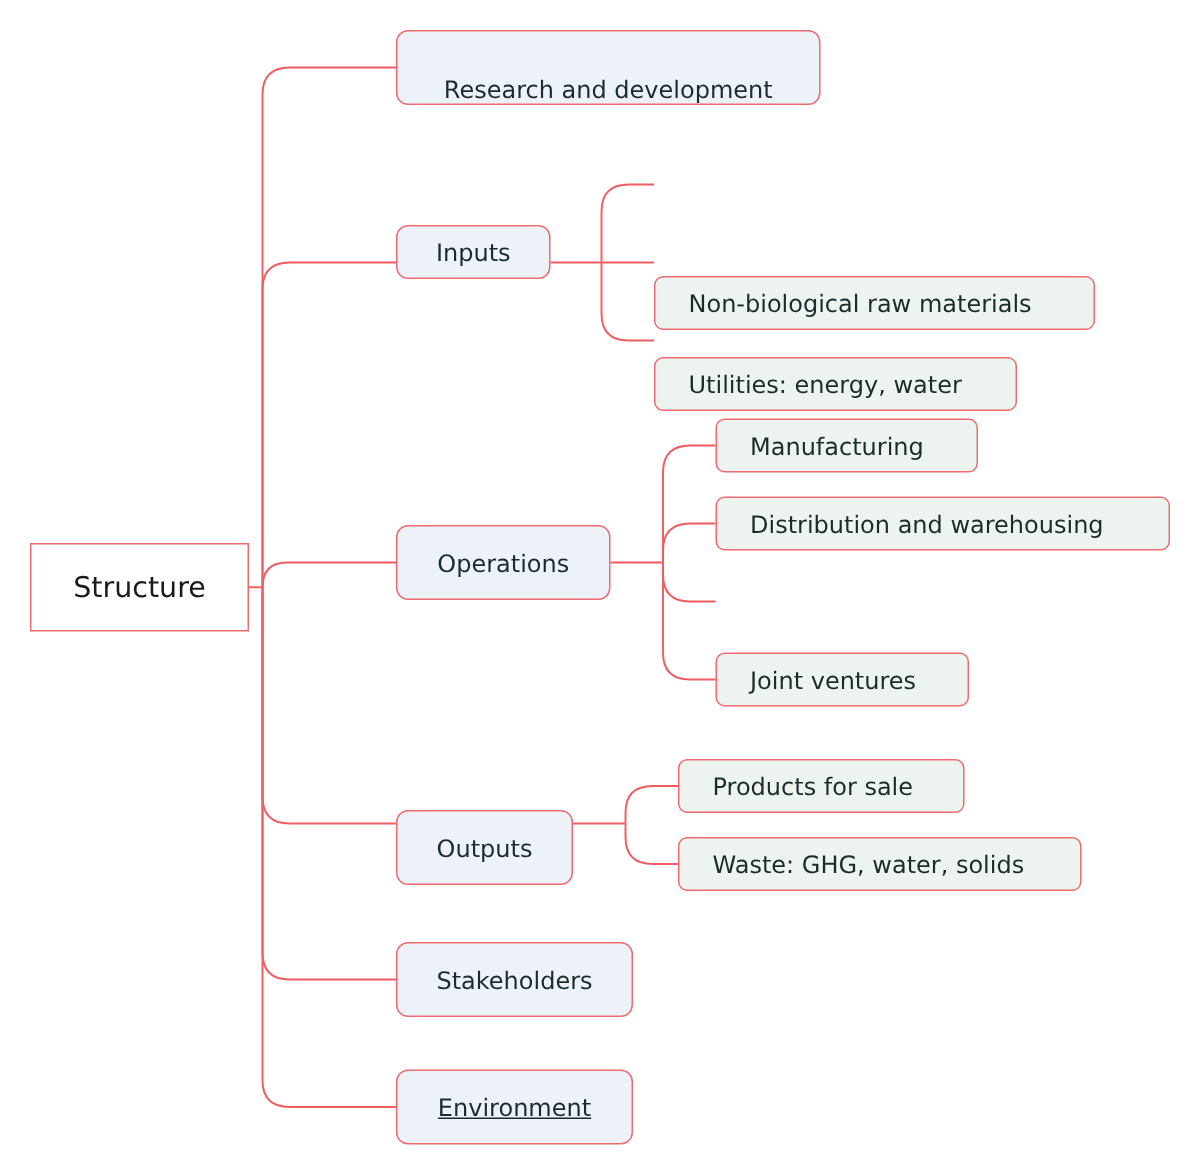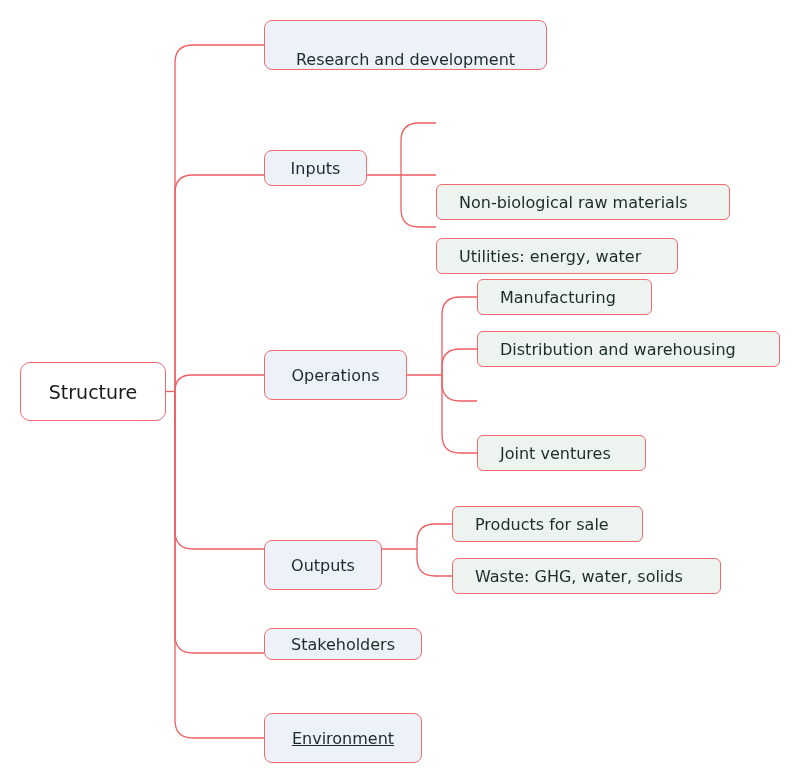--- a/index.html
+++ b/index.html
@@ -37,21 +37,21 @@
       border-radius: 8px;
       display: flex;
       align-items: center;
       color: #1c2b2b;
       font-size: 16px;
       white-space: nowrap;
       cursor: pointer;
     }
     .node.root {
       background: #ffffff;
-      border-radius: 10px;
+      border-radius: 0;
       justify-content: center;
       font-size: 19px;
       color: #1a1a1a;
     }
     .node.l1 {
       background: #edf2f9;
       justify-content: center;
     }
     .node.l2 {
       background: #edf4ef;
@@ -95,21 +95,21 @@
   </div>
   <div class="node l1" id="n-b1" style="left:264px; top:150px; width:103px; height:36px;text-align:right;">
     <span>Inputs</span>
   </div>
   <div class="node l1" id="n-b2" style="left:264px; top:350px; width:143px; height:50px;">
     <span>Operations</span>
   </div>
   <div class="node l1" id="n-b3" style="left:264px; top:524px; width:118px; height:50px;margin-top:16px;">
     <span>Outputs</span>
   </div>
-  <div class="node l1" id="n-b4" style="left:264px; top:628px; width:158px; height:32px;">
+  <div class="node l1" id="n-b4" style="left:264px; top:628px; width:158px; height:50px;">
     <span>Stakeholders</span>
   </div>
   <div class="node l1" id="n-b5" style="left:264px; top:713px; width:158px; height:50px;text-decoration:underline;">
     <span>Environment</span>
   </div>
 
   <div class="node l2" id="n-b1-c1" style="left:436px; top:157px; width:294px; height:36px;margin-top:27px;">
     <span>Non-biological raw materials</span>
   </div>
   <div class="node l2" id="n-b1-c2" style="left:436px; top:209px; width:242px; height:36px;margin-top:29px;">

